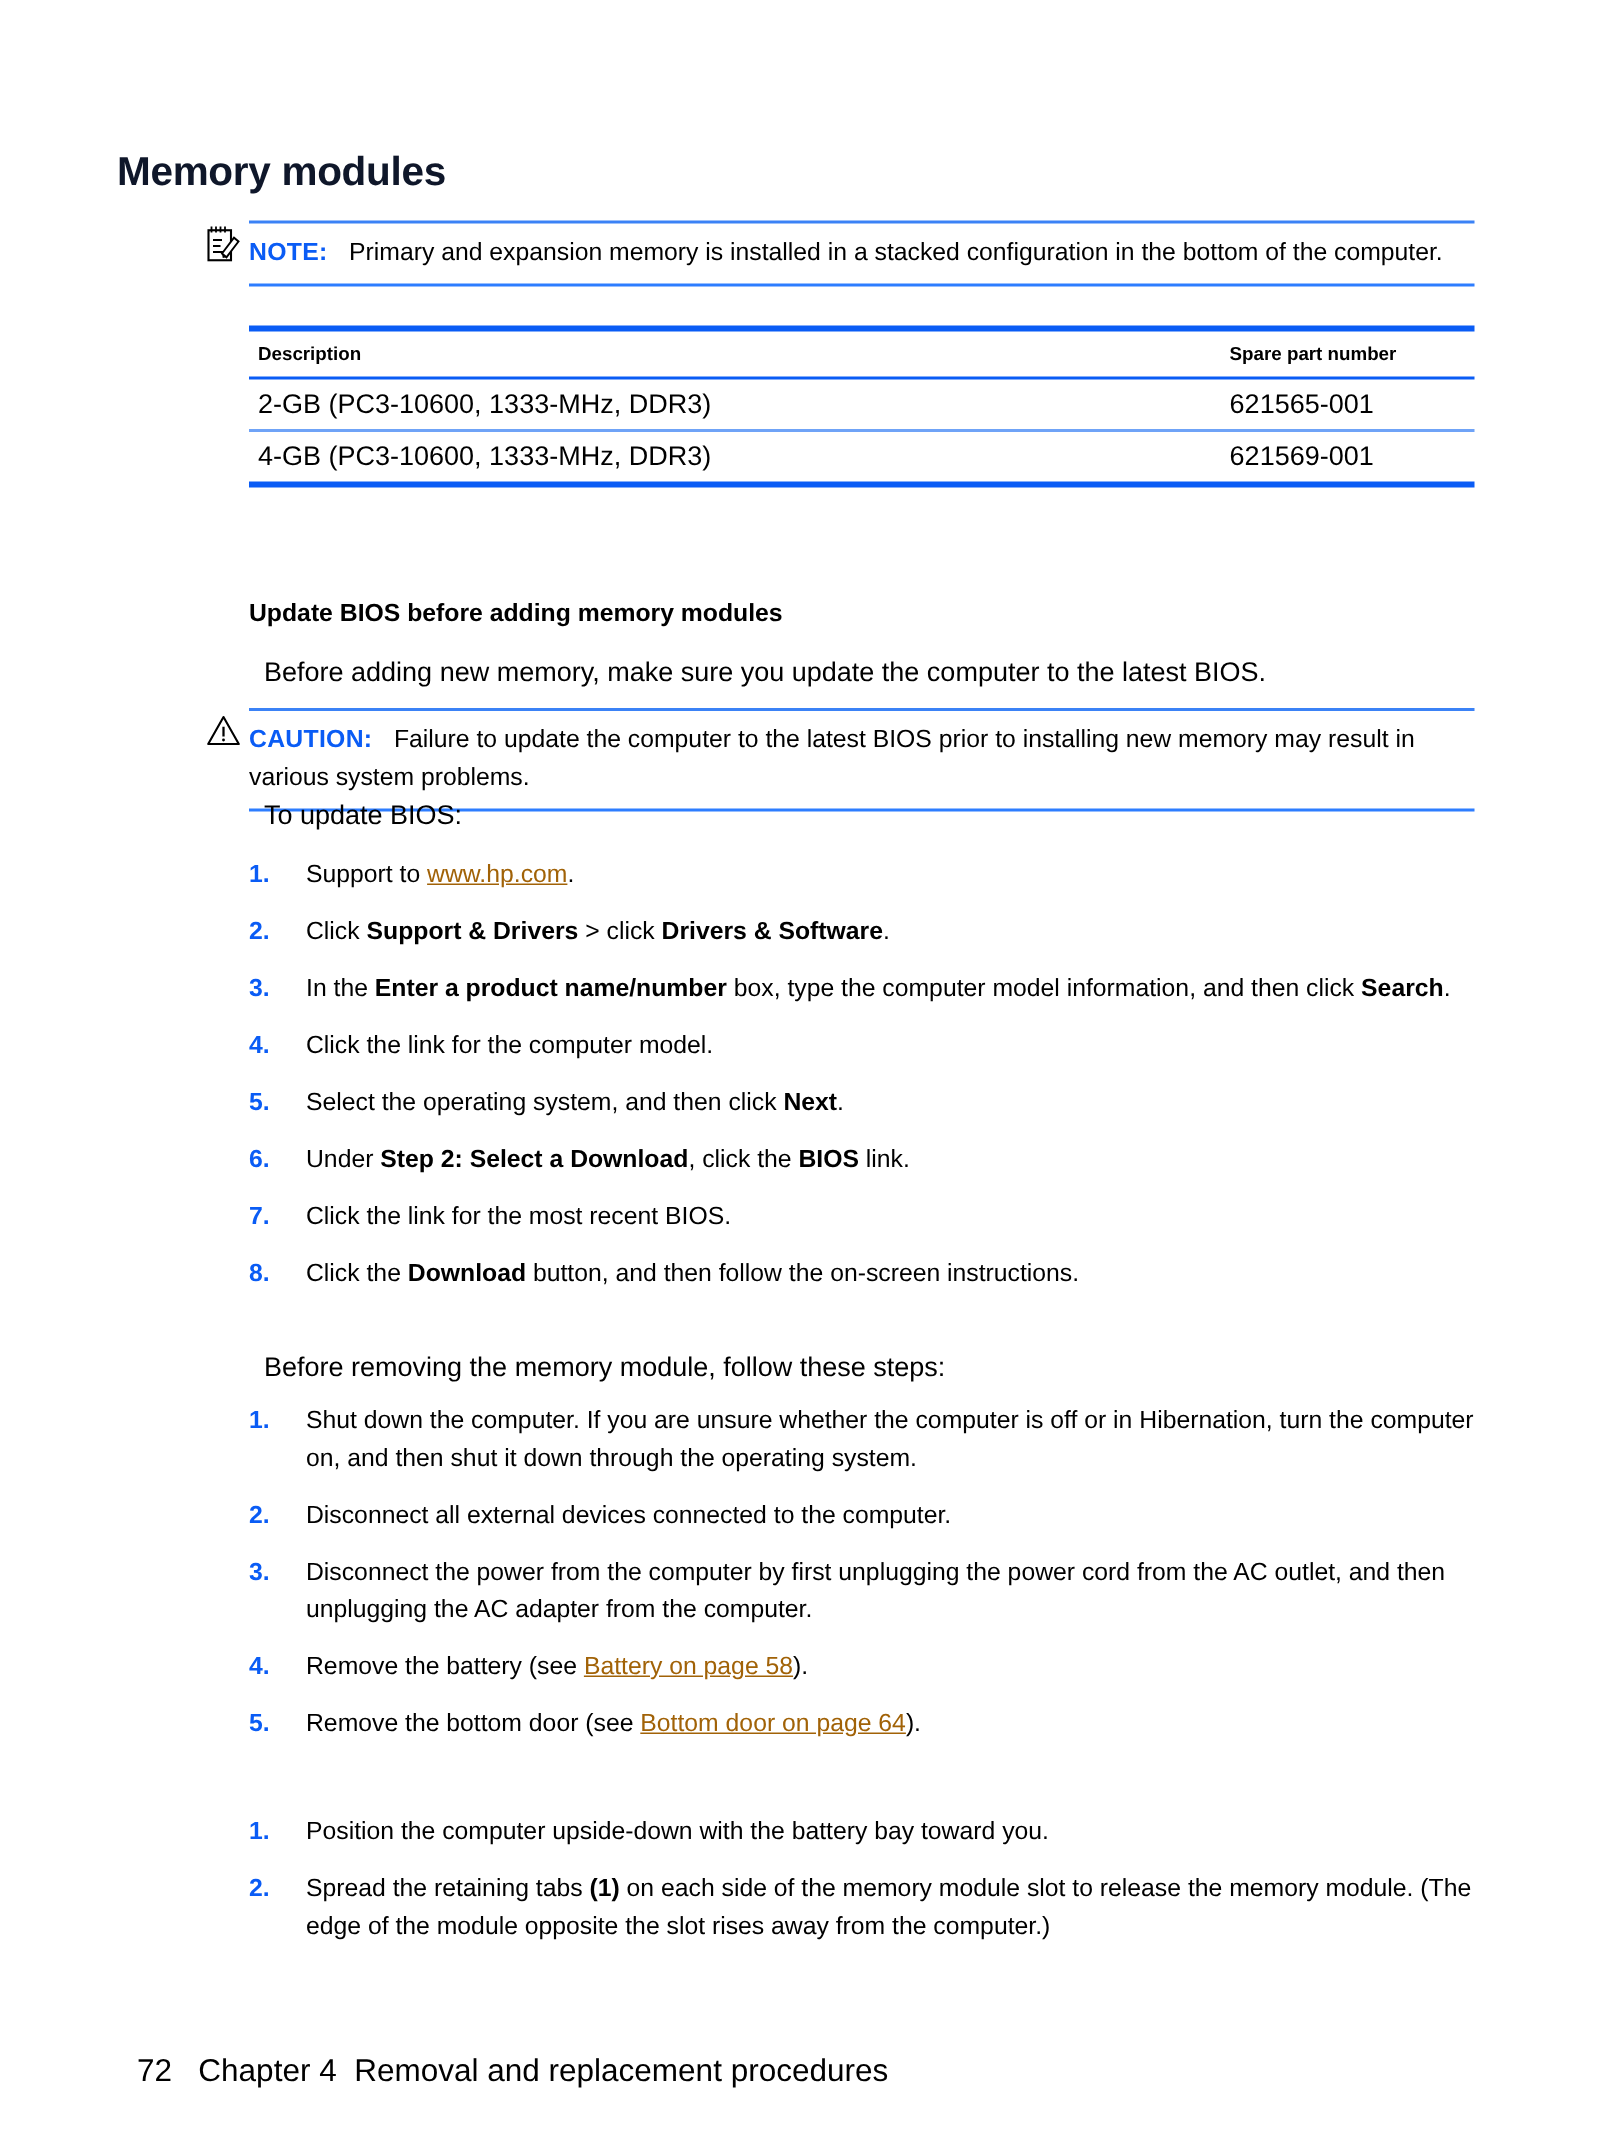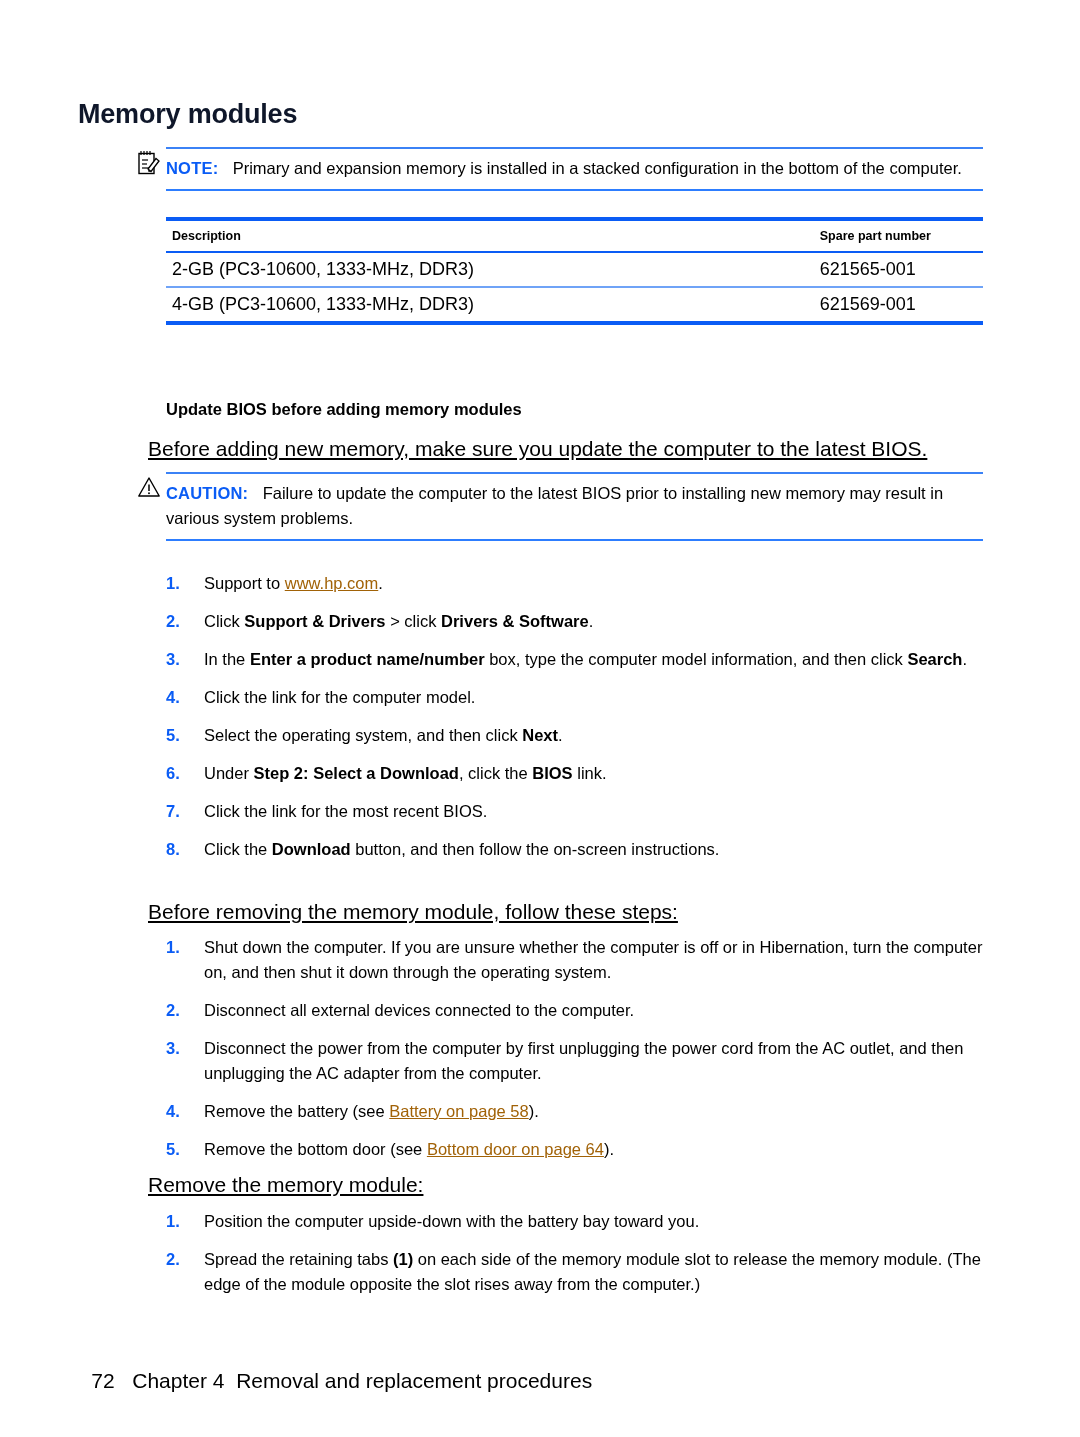--- a/index.html
+++ b/index.html
@@ -100,25 +100,24 @@
   
   .sub-heading {
     position: absolute;
     left: 166px;
     font-size: 16.5px;
     font-weight: bold;
     line-height: 22px;
   }
   .para {
     position: absolute;
-    left: 148px;
+    left: 176px;
     width: 820px;
-    font-size: 21px;
+    font-size: 18px;
     line-height: 25px;
-    text-decoration: underline;
   }
 
   
   .steps {
     position: absolute;
     left: 166px;
     width: 820px;
   }
   .step {
     position: relative;
@@ -216,20 +215,21 @@
         <path d="M12 3 L22.2 21 L1.8 21 Z" fill="#ffffff" stroke="#000000" stroke-width="1.4" stroke-linejoin="round"></path>
         <line x1="12" y1="9.5" x2="12" y2="16" stroke="#000000" stroke-width="1.5"></line>
         <circle cx="12" cy="18.3" r="0.95" fill="#000000"></circle>
       </svg>
     </span>
     <div class="admon-body">
       <span class="admon-label">CAUTION:</span><span>Failure to update the computer to the latest BIOS prior to installing new memory may result in various system problems.</span>
     </div>
   </div>
 
+  <div class="para" style="top:531px;">To update BIOS:</div>
 
   <ol class="steps" style="top:571px; list-style:none; margin:0; padding:0;">
       <li class="step">
         <span class="step-num">1.</span>
         <span class="step-text"><span>Support to </span><a class="doclink" href="#">www.hp.com</a><span>.</span></span>
       </li>
       <li class="step">
         <span class="step-num">2.</span>
         <span class="step-text"><span>Click </span><b>Support &amp; Drivers</b><span> &gt; click </span><b>Drivers &amp; Software</b><span>.</span></span>
       </li>
@@ -277,21 +277,20 @@
       <li class="step">
         <span class="step-num">4.</span>
         <span class="step-text"><span>Remove the battery (see </span><a class="doclink" href="#">Battery on page 58</a><span>).</span></span>
       </li>
       <li class="step">
         <span class="step-num">5.</span>
         <span class="step-text"><span>Remove the bottom door (see </span><a class="doclink" href="#">Bottom door on page 64</a><span>).</span></span>
       </li>
     </ol>
 
-  <div class="para" style="top:1172px;">Remove the memory module:</div>
 
   <ol class="steps" style="top:1209px; list-style:none; margin:0; padding:0;">
       <li class="step">
         <span class="step-num">1.</span>
         <span class="step-text"><span>Position the computer upside-down with the battery bay toward you.</span></span>
       </li>
       <li class="step">
         <span class="step-num">2.</span>
         <span class="step-text"><span>Spread the retaining tabs </span><b>(1)</b><span> on each side of the memory module slot to release the memory module. (The edge of the module opposite the slot rises away from the computer.)</span></span>
       </li>

